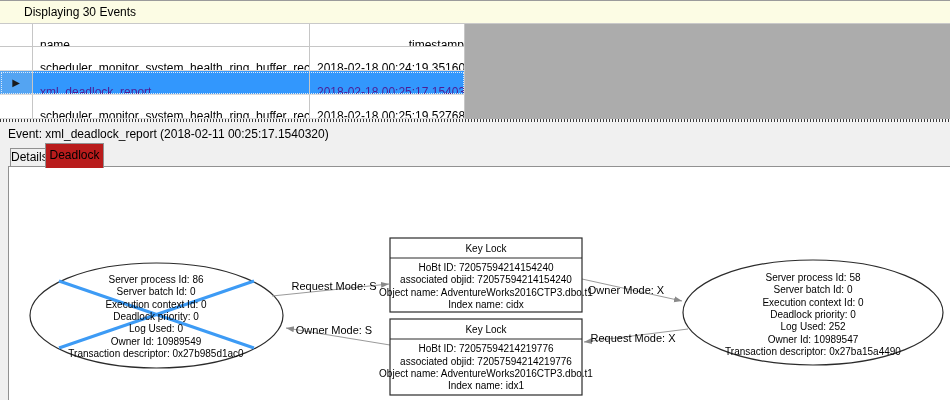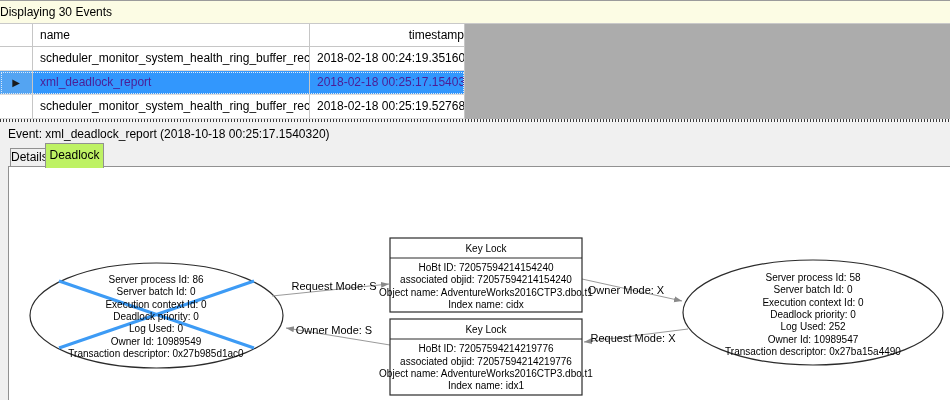--- a/index.html
+++ b/index.html
@@ -3,27 +3,27 @@
 <meta charset="utf-8">
 <style>
   html,body{margin:0;padding:0;background:#fff;}
   #app{position:relative;width:950px;height:400px;overflow:hidden;
        font-family:"Liberation Sans",sans-serif;background:var(--panel_bg,#F0F0F0);
        -webkit-font-smoothing:antialiased;}
 
   
   .count-bar{position:absolute;left:0;top:0;width:100%;height:24px;box-sizing:border-box;
     background:var(--titlebar_bg,#FCFCE4);border-top:1px solid #9b9b9b;border-bottom:1px solid #c9c9c9;
-    font-size:12px;color:#000;line-height:22px;padding-left:0;}
+    font-size:12px;color:#000;line-height:22px;padding-left:24px;}
 
   
   .grid{position:absolute;left:0;top:24px;width:950px;height:95px;background:var(--grid_empty_bg,#ACACAC);}
   .grid-row{display:flex;width:465px;}
   .grid-row .cell{box-sizing:border-box;background:#fff;border-right:1px solid #c6c6c6;
-    border-bottom:1px solid #d9d9d9;font-size:12px;color:#000;padding:0 0 0 7px;
+    border-bottom:1px solid #d9d9d9;font-size:12px;color:#000;padding:10px 0 0 7px;
     white-space:nowrap;overflow:hidden;}
   .grid-row.header .cell{height:23px;line-height:22px;border-bottom:1px solid #c6c6c6;}
   .grid-row.data .cell{height:24px;line-height:23px;}
   .cell.gutter{width:33px;padding:0;text-align:center;flex:none;}
   .cell.col-name{width:277px;flex:none;}
   .cell.col-ts{width:155px;flex:none;text-align:right;}
   .grid-row.selected .cell{background:var(--selection_bg,#3297FD);color:#4c1d95;}
   .grid-row.selected .cell.gutter{background:var(--selection_gutter_bg,#54A4F2);color:#1a1a1a;}
   .grid-row.selected{outline:1px dotted #dce9f8;outline-offset:-2px;}
   .row-arrow{font-size:10px;line-height:23px;color:#1a1a1a;}
@@ -34,21 +34,21 @@
 
   
   .event-bar{position:absolute;left:0;top:122px;width:100%;height:24px;
     font-size:12px;color:#000;line-height:24px;padding-left:8px;box-sizing:border-box;}
 
   
   .tab{position:absolute;box-sizing:border-box;font-size:12px;text-align:center;
     border:1px solid #919191;border-bottom:none;color:#000;}
   .tab.inactive{left:10px;top:148px;width:36px;height:18px;line-height:17px;
     background:var(--panel_bg,#F0F0F0);z-index:1;}
-  .tab.active{left:45px;top:143px;width:59px;height:25px;line-height:22px;background:#bef264;z-index:3;}
+  .tab.active{left:45px;top:143px;width:59px;height:25px;line-height:22px;background:#b91c1c;z-index:3;}
 
   
   .pane{position:absolute;left:8px;top:166px;width:942px;height:234px;background:#fff;
     border-left:1px solid #919191;border-top:1px solid #919191;box-sizing:border-box;z-index:2;}
   .pane svg{display:block;}
 
   svg text{font-family:"Liberation Sans",sans-serif;fill:#000;}
   .node-text{font-size:10px;}
   .lock-title{font-size:10px;}
   .edge-label{font-size:11px;}
@@ -83,21 +83,21 @@
 
     <div class="grid-row data">
       <div class="cell gutter"></div>
       <div class="cell col-name">scheduler_monitor_system_health_ring_buffer_recorded</div>
       <div class="cell col-ts">2018-02-18 00:25:19.5276859</div>
     </div>
   </div>
 
   <div class="ants"></div>
 
-  <div class="event-bar">Event: xml_deadlock_report (2018-10-18 00:25:17.1540320)</div>
+  <div class="event-bar">Event: xml_deadlock_report (2018-02-11 00:25:17.1540320)</div>
 
   <div class="tab inactive">Details</div>
   <div class="tab active">Deadlock</div>
 
   <div class="pane">
     <svg width="941" height="233" viewBox="0 0 941 233">
       <defs>
         <marker id="arrow" markerWidth="9" markerHeight="7" refX="8" refY="3" orient="auto" markerUnits="userSpaceOnUse">
           <path d="M0,0 L8,3 L0,6 z" fill="#8a8a8a"></path>
         </marker>

